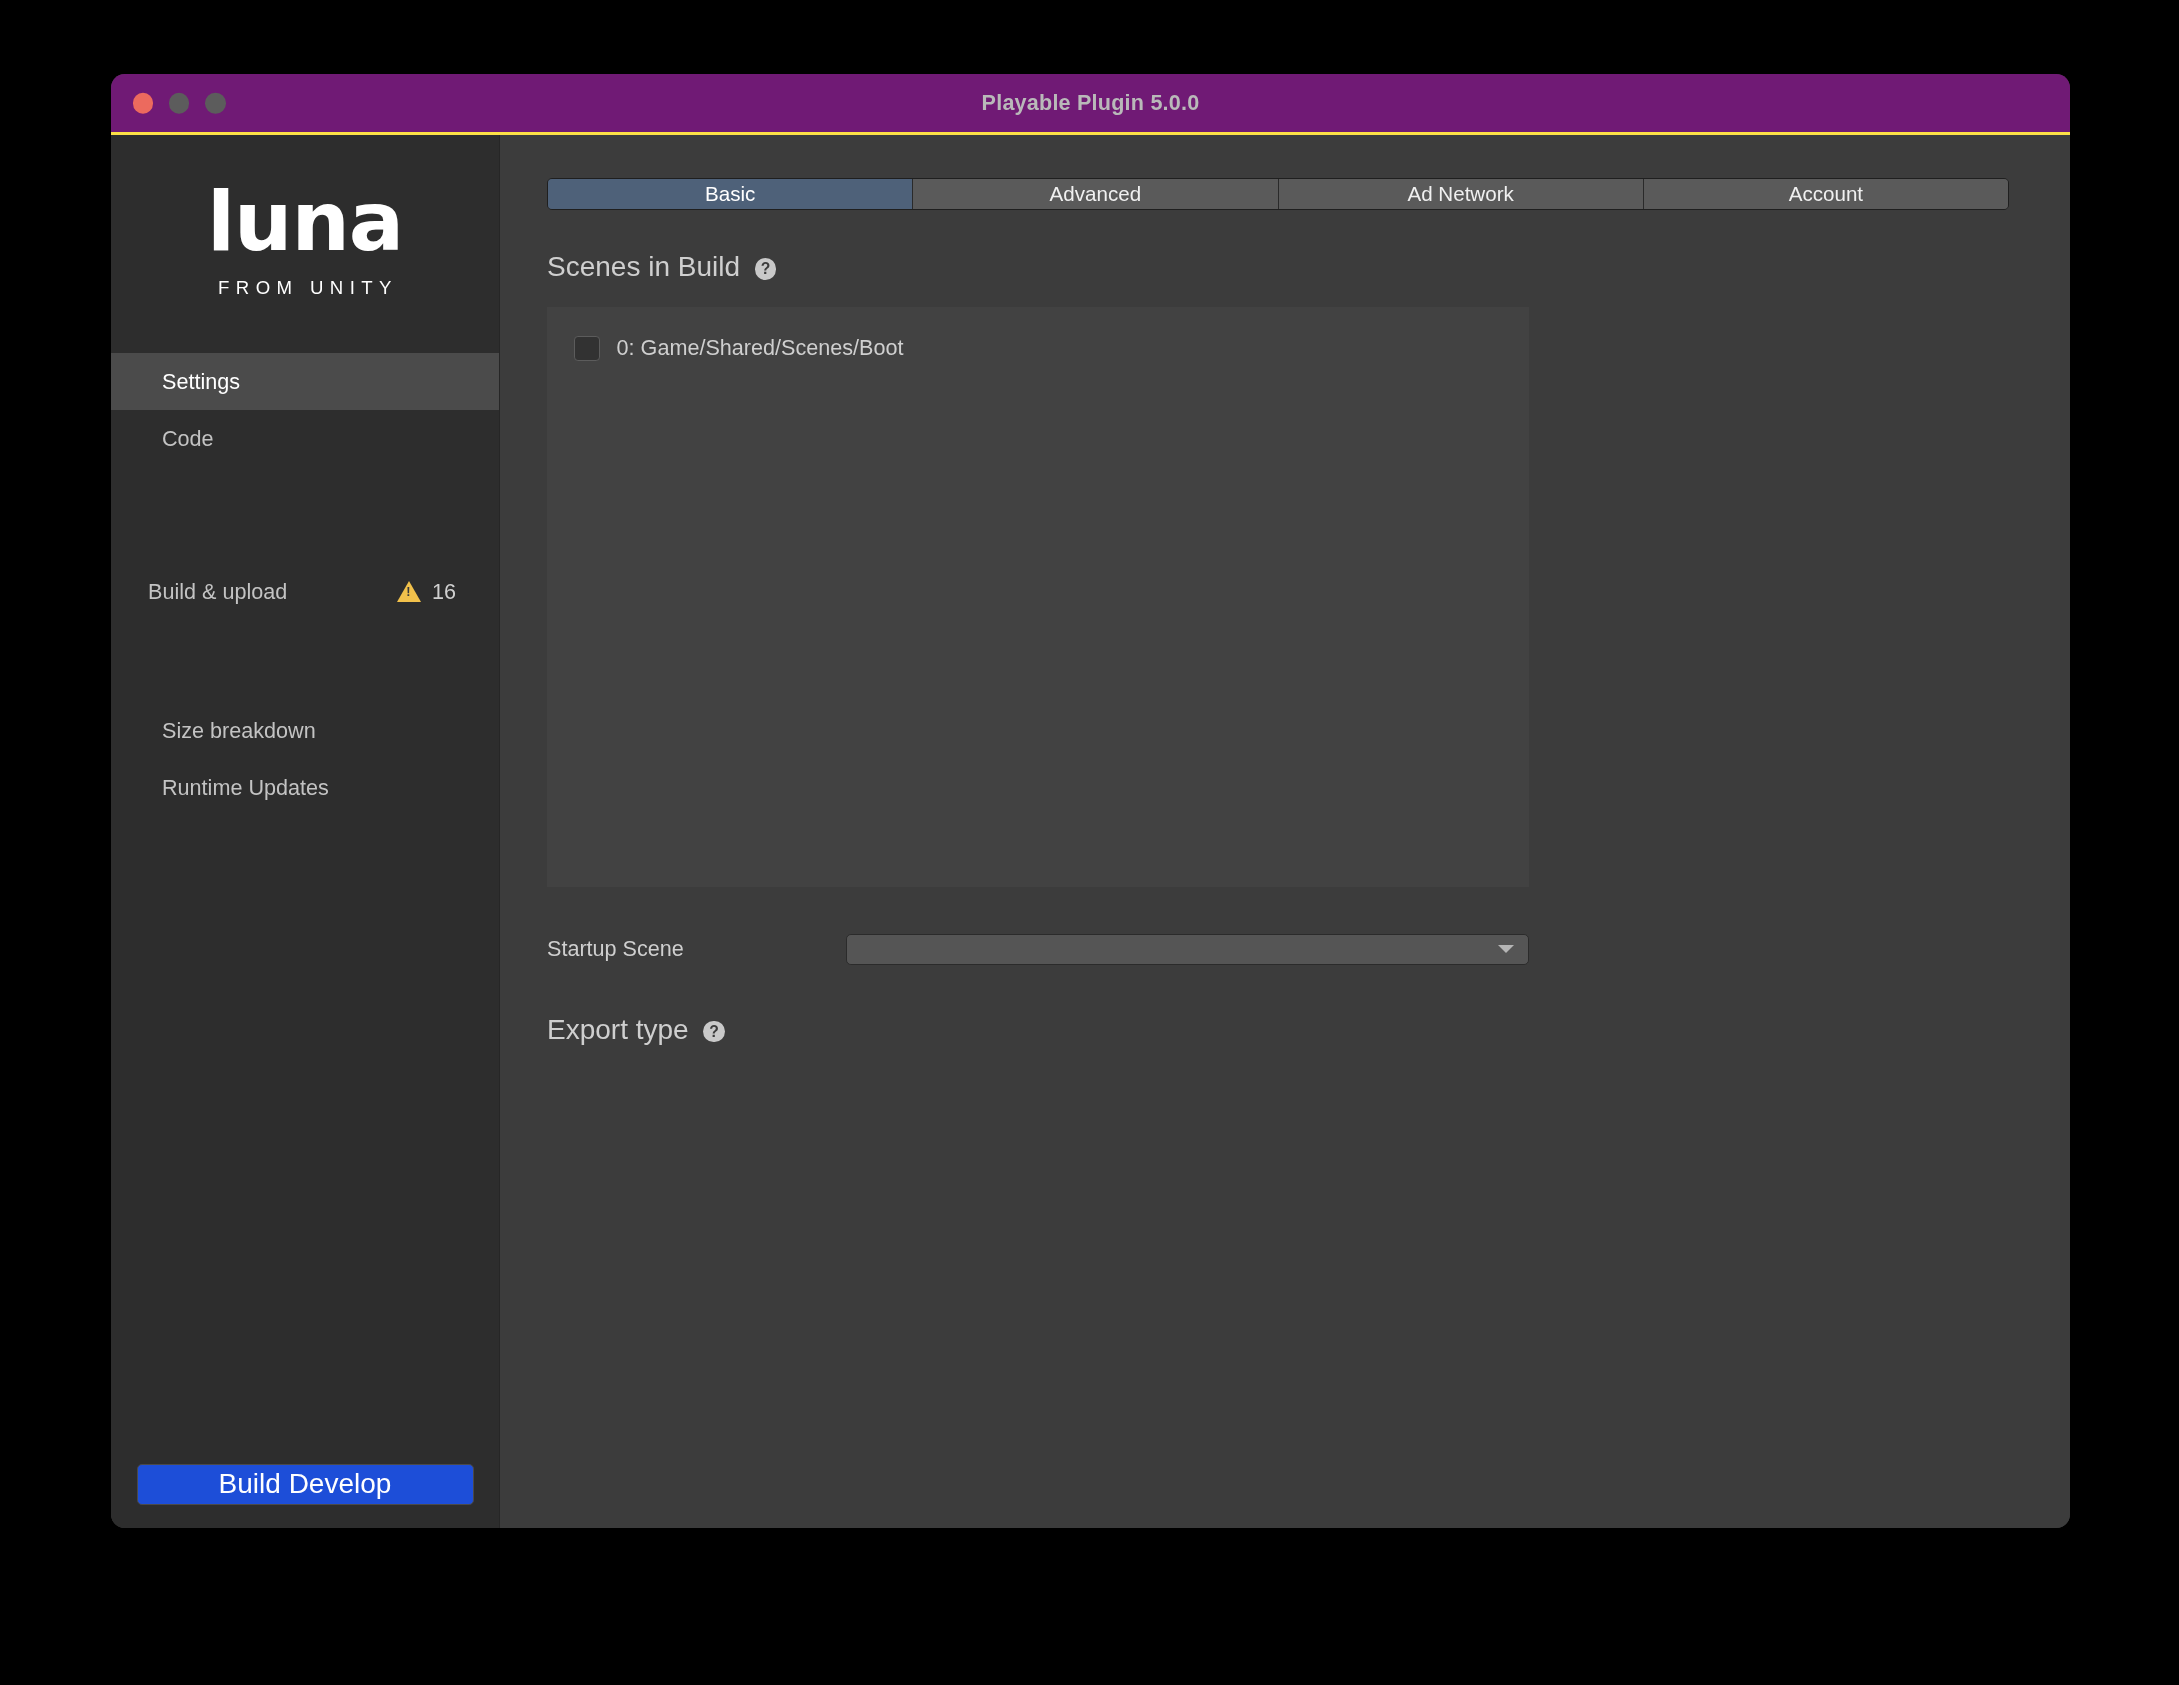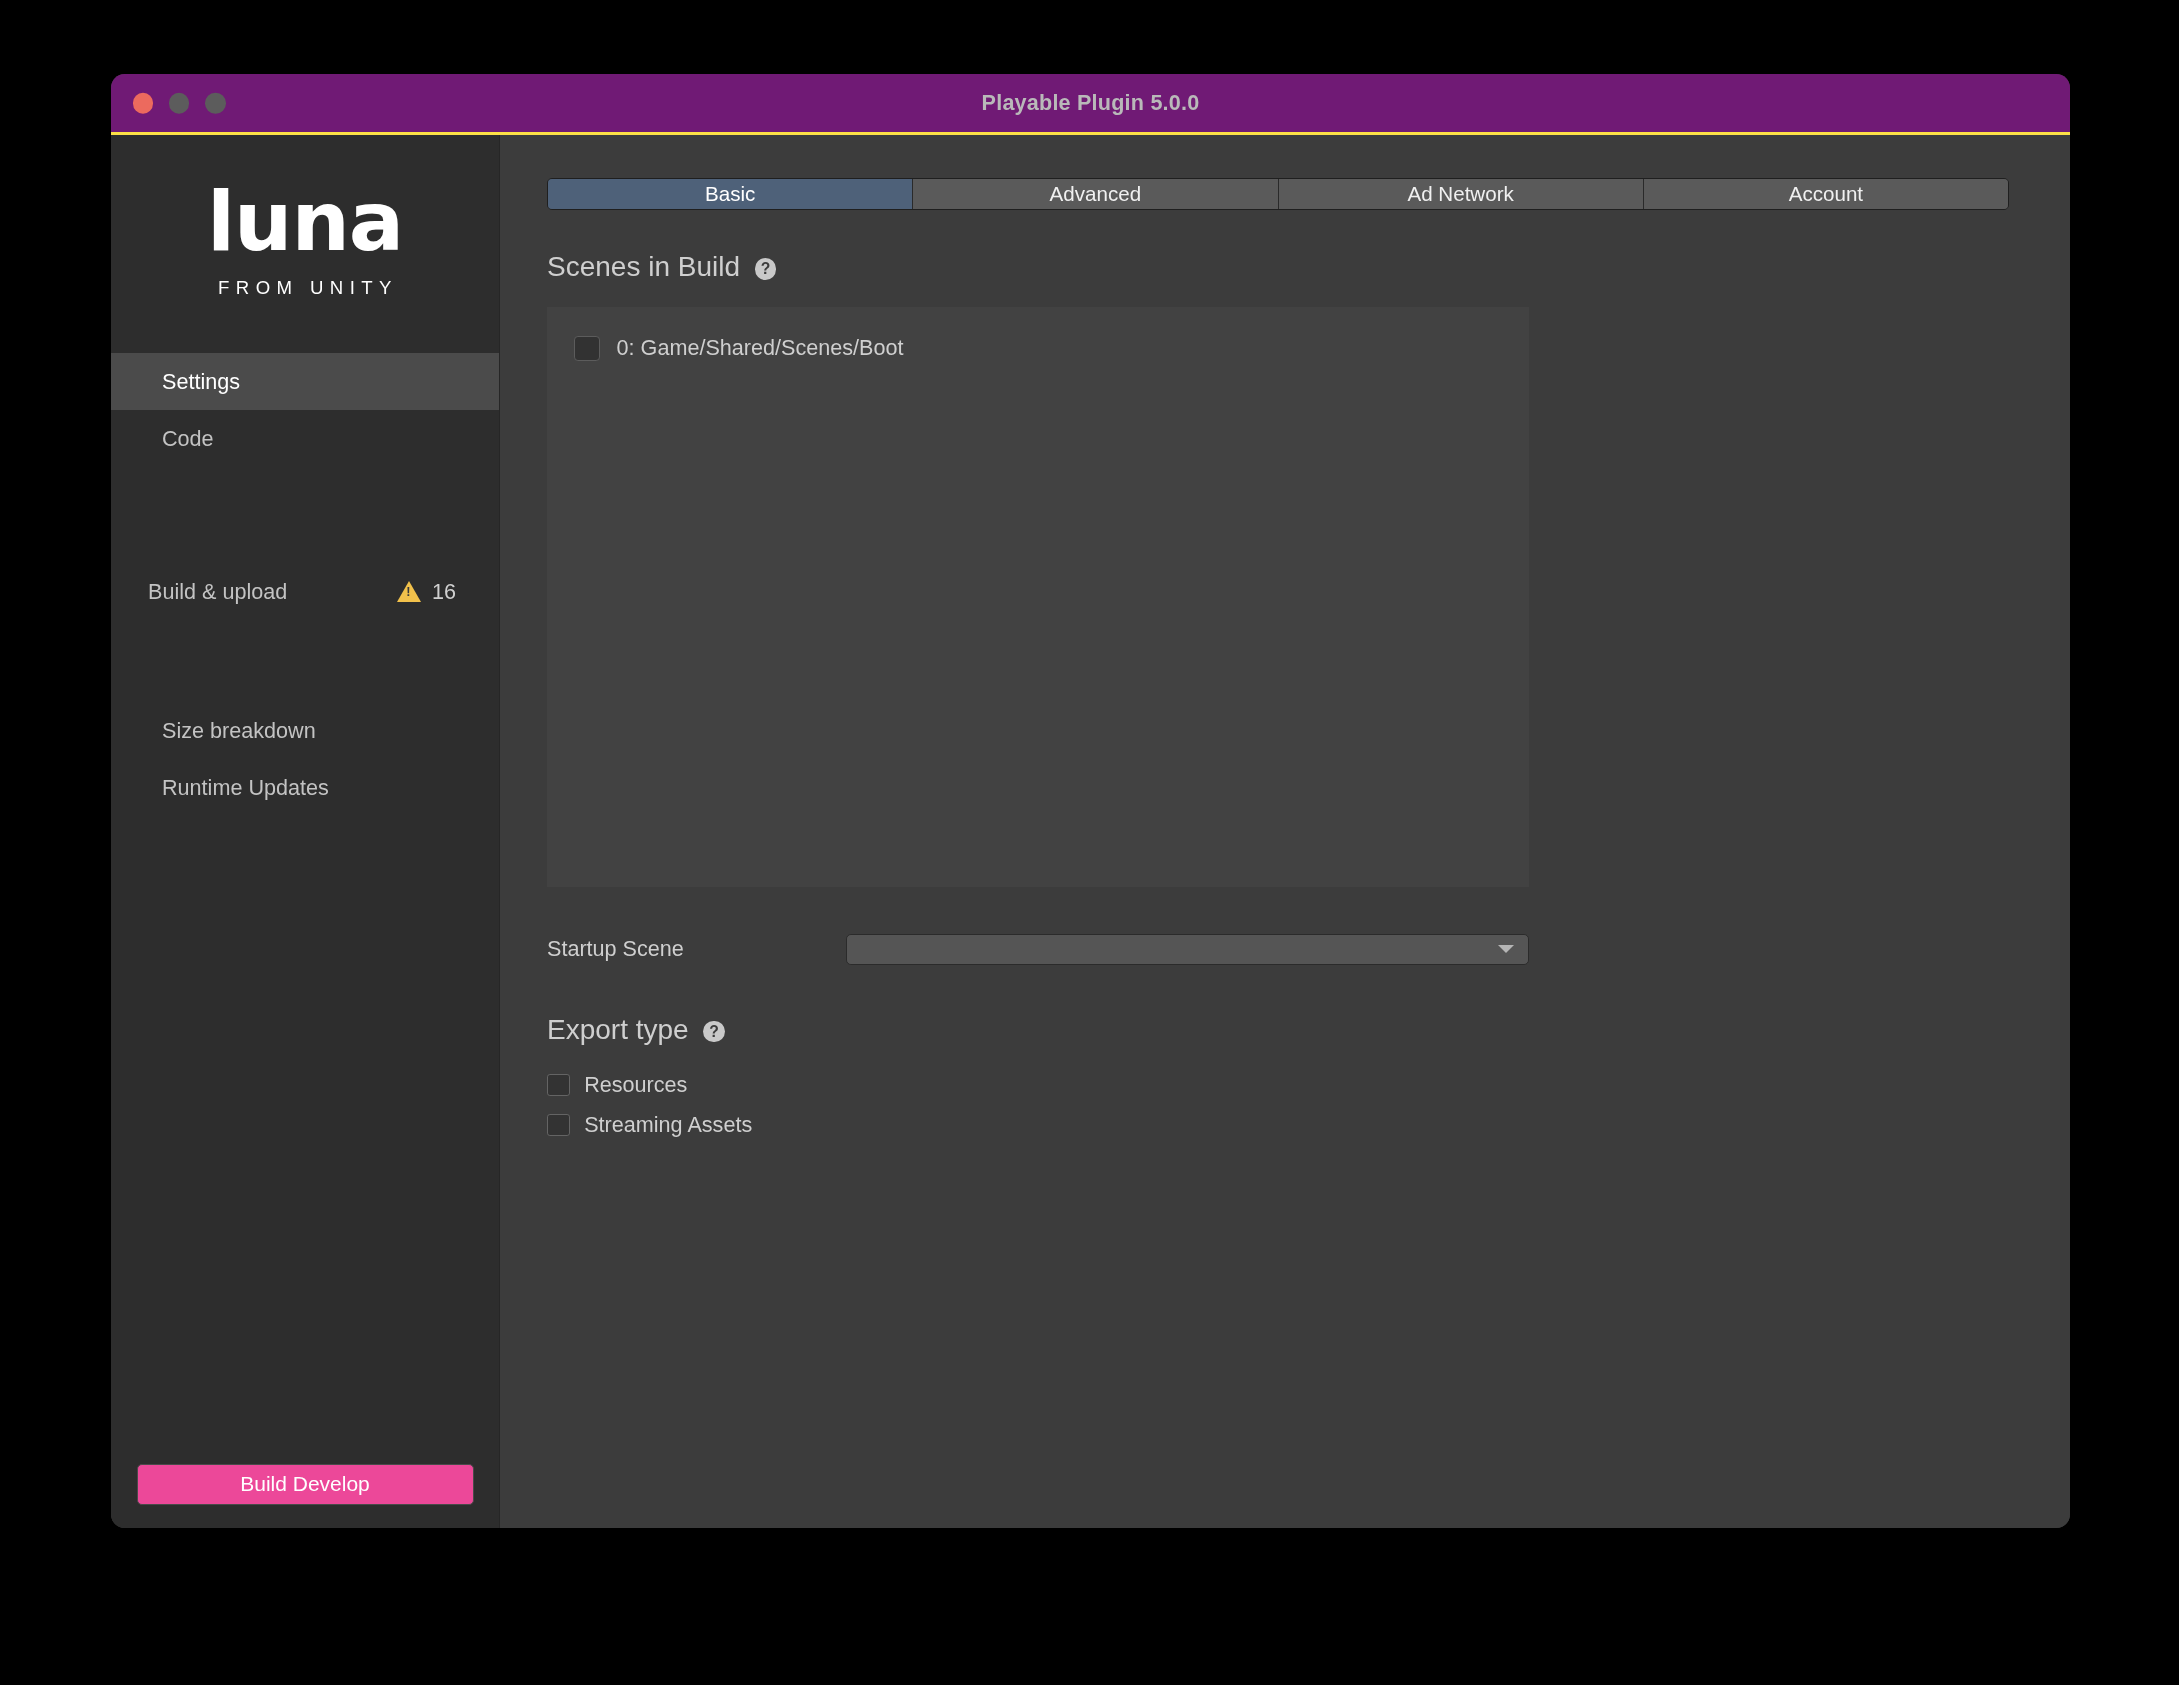--- a/index.html
+++ b/index.html
@@ -137,25 +137,25 @@
     color: #3a3a3a;
     line-height: 1;
   }
   .warn-count { color: #d0d0d0; font-size: 21.6px; }
 
   #sidebar-spacer { flex: 1; }
 
   #build-develop-button {
     margin: 0 25.5px 23.5px 25.5px;
     height: 41px;
-    background: #ec4899;
+    background: #1d4ed8;
     border: 1px solid #4a4a4a;
     border-radius: 4.9px;
     color: #ffffff;
-    font-size: 21px;
+    font-size: 28px;
     display: flex;
     align-items: center;
     justify-content: center;
   }
 
   
   #main {
     flex: 1;
     background: #3c3c3c;
     padding: 43px 47px 17px 47px;
@@ -369,27 +369,17 @@
           <span id="startup-scene-value"></span>
           <span class="select-chevron"></span>
         </div>
       </div>
 
       <div class="section-heading" id="export-heading">
         <span>Export type</span>
         <span class="help-icon">?</span>
       </div>
 
-      <div id="export-options">
-        <div class="opt-row">
-          <span class="opt-checkbox"></span>
-          <span class="opt-label">Resources</span>
-        </div>
-        <div class="opt-row">
-          <span class="opt-checkbox"></span>
-          <span class="opt-label">Streaming Assets</span>
-        </div>
-      </div>
 
     </div>
   </div>
 </div>
 
 
 </body></html>

